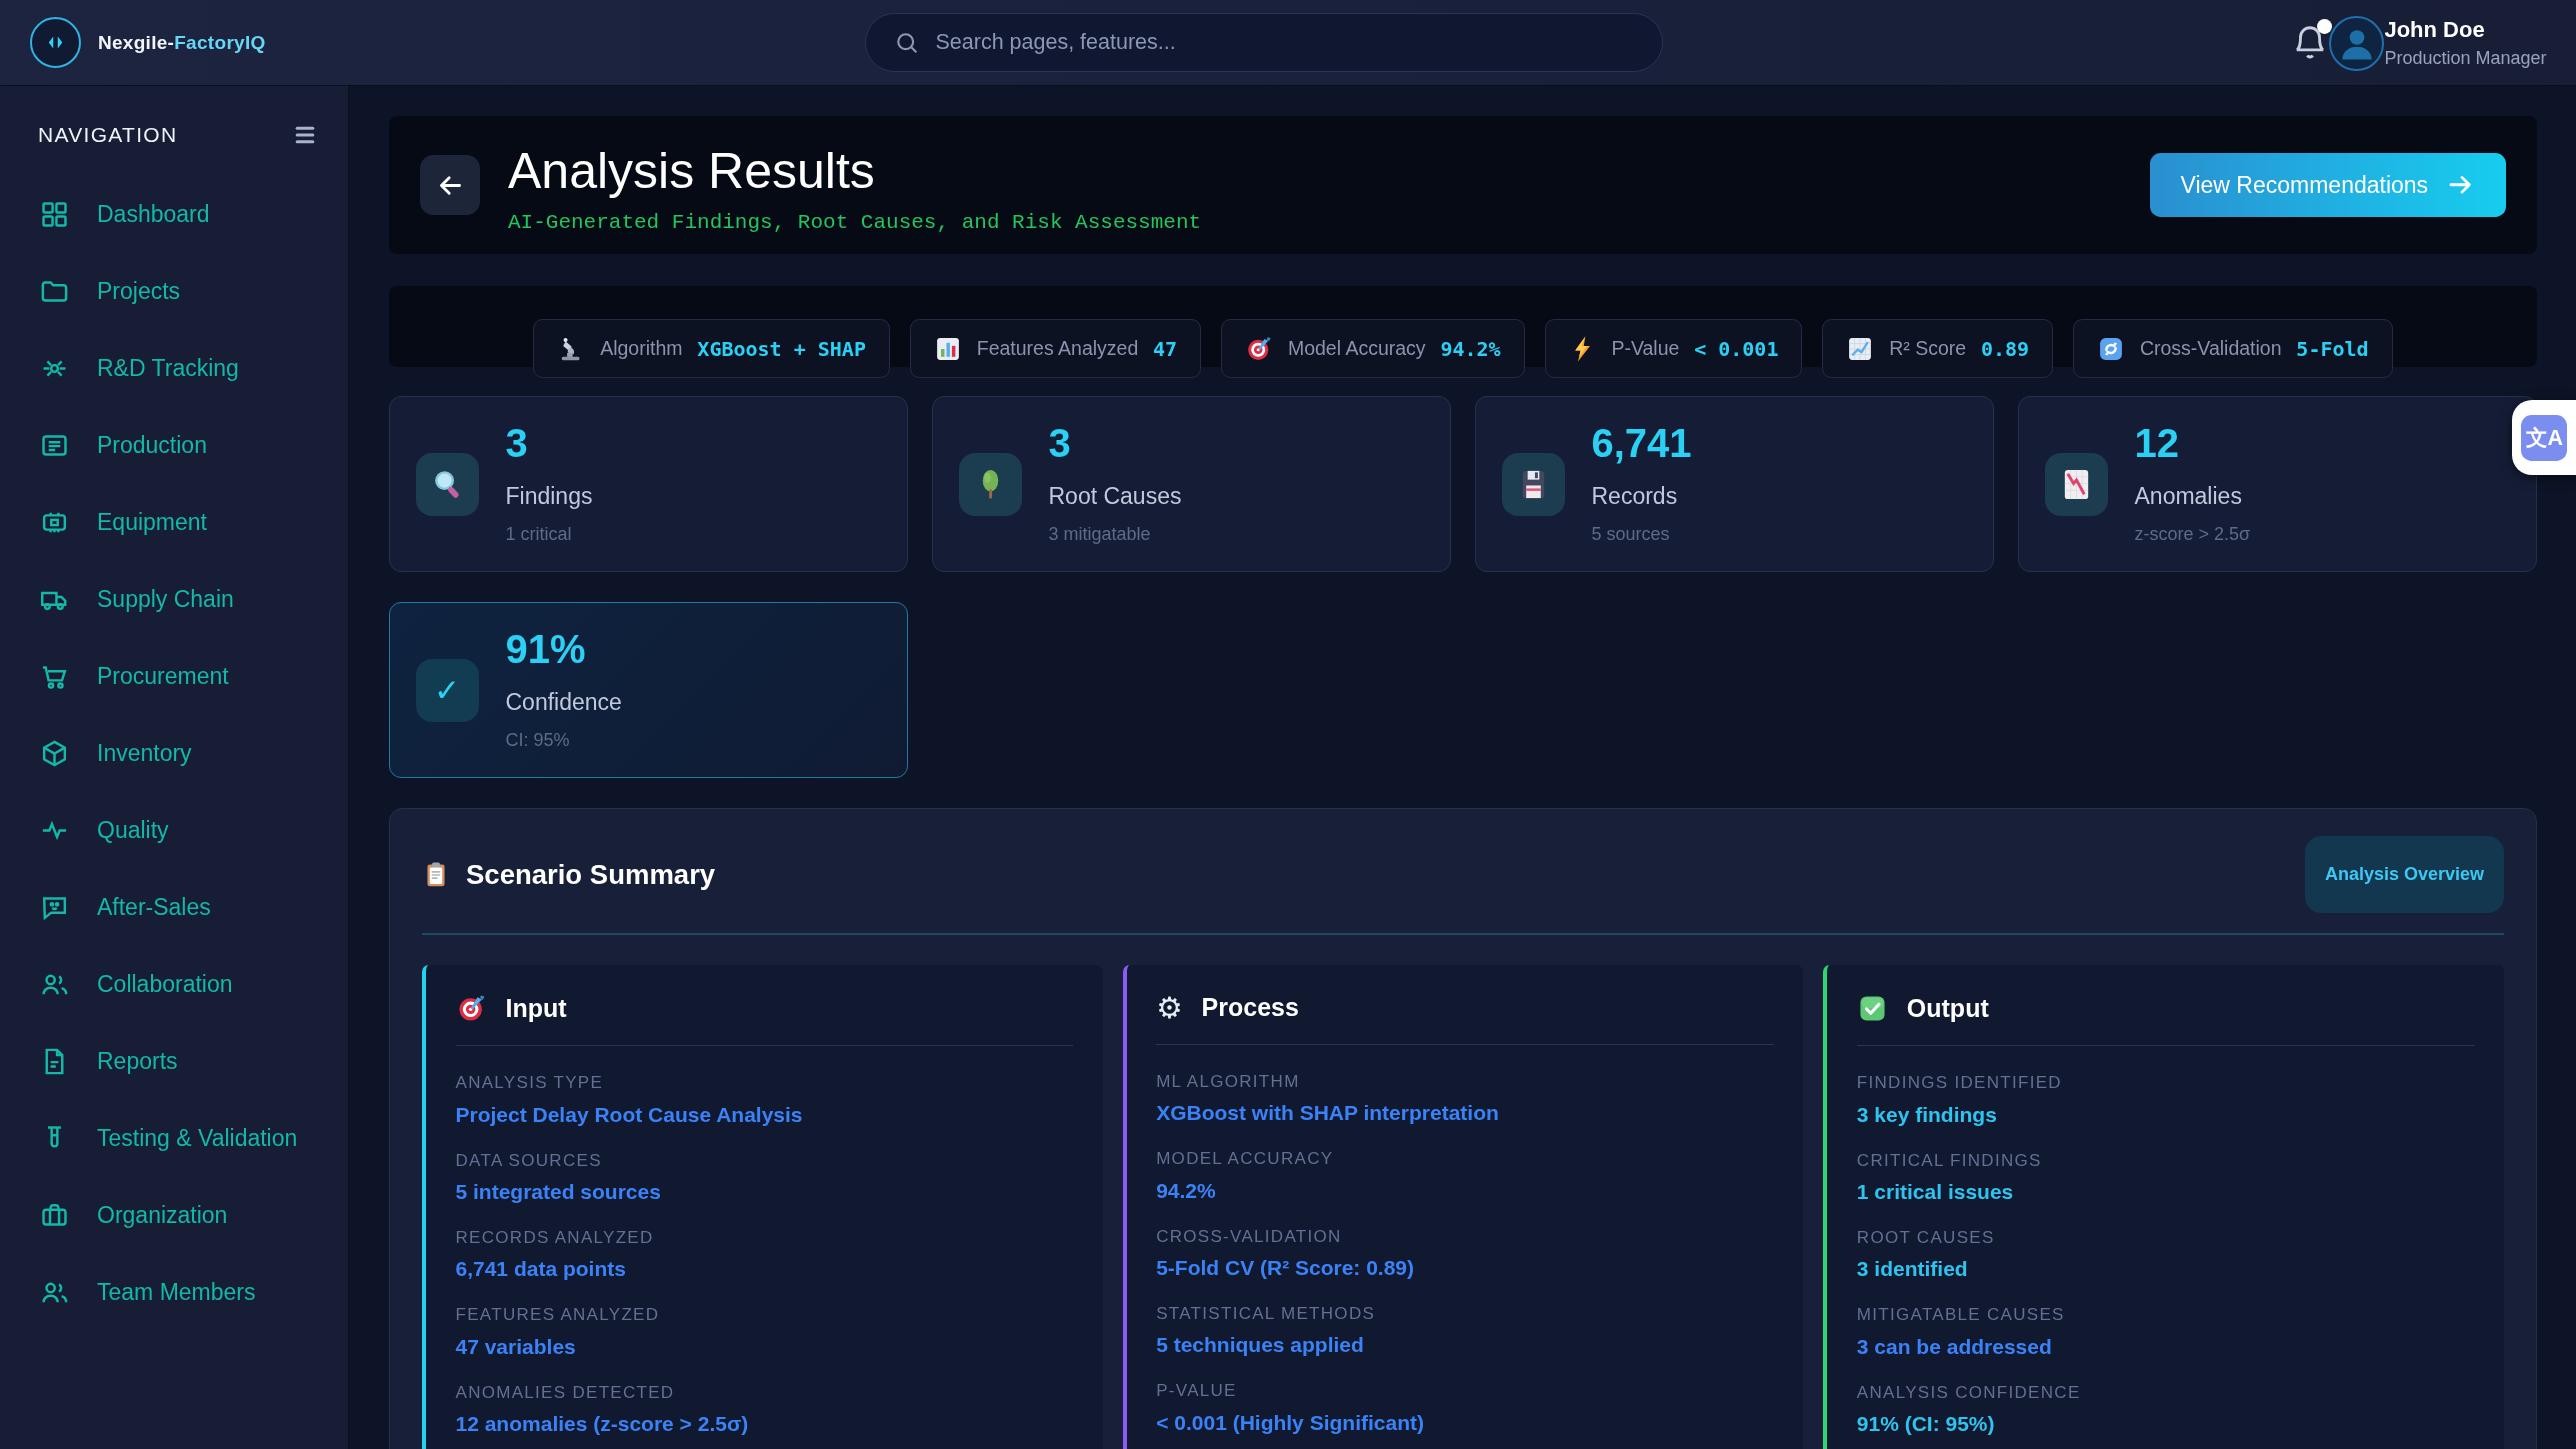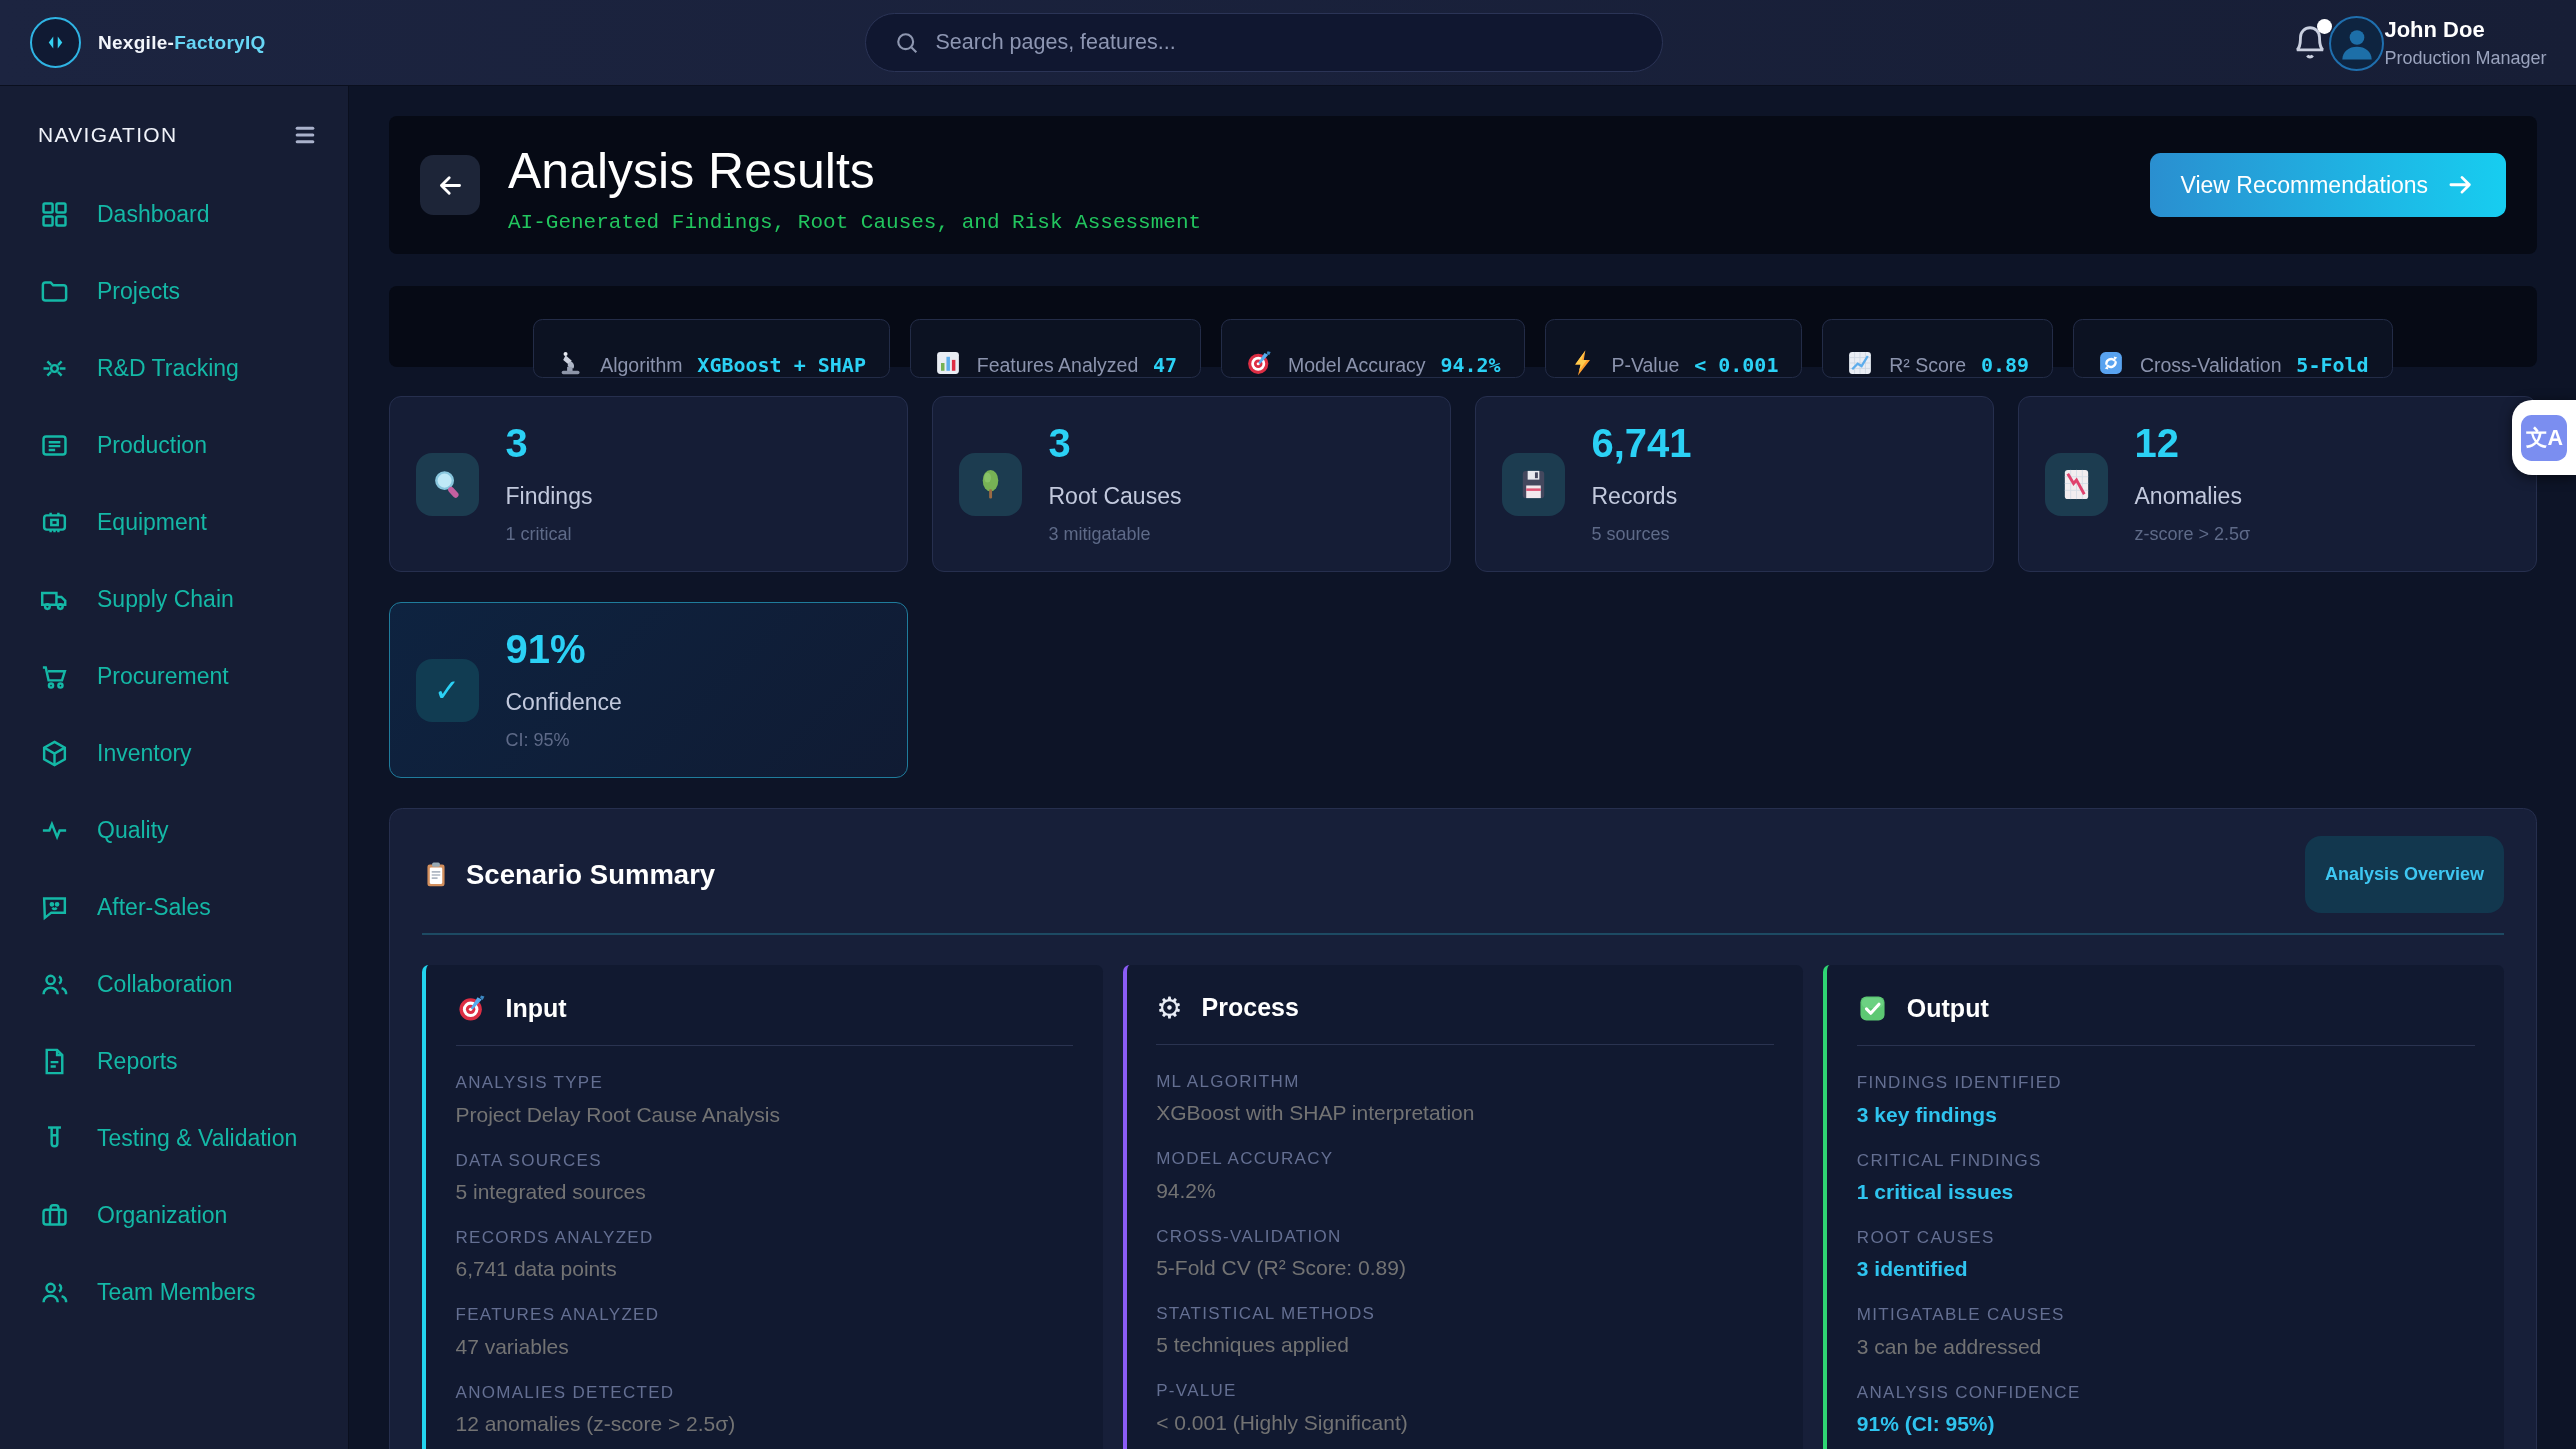--- a/index.html
+++ b/index.html
@@ -50,21 +50,21 @@
     display:flex;align-items:center;justify-content:center;margin-right:28px;cursor:pointer;}
   .hdr-txt h2{font-size:50px;font-weight:normal;color:#fff;margin-top:6px;}
   .hdr-txt p{font-size:21px;color:#22c55e;margin-top:10.7px;font-family:Liberation Mono, monospace;}
   .cta{margin-left:auto;height:64px;padding:0 31px;border:none;border-radius:10.7px;
     background:linear-gradient(90deg,#2a8fd0,#17cdf0);color:#fff;font-size:23px;
     font-family:"Liberation Sans",sans-serif;display:flex;align-items:center;gap:17.4px;cursor:pointer;}
   
   .chips-band{background:var(--band-bg);border-radius:8px;height:81px;margin-bottom:29px;
     display:flex;align-items:center;justify-content:center;gap:20px;}
   .chip{height:59px;background:var(--chip-bg);border:1.3px solid var(--chip-border);
-    border-radius:9.4px;display:flex;align-items:flex-end;gap:14.8px;padding:0 23px;margin-top:44px;}
+    border-radius:9.4px;display:flex;align-items:center;gap:14.8px;padding:0 23px;margin-top:44px;}
   .chip .cl{font-size:19.5px;color:#8b93ad;}
   .chip .cv{font-size:20px;font-weight:bold;color:var(--cyan);
     font-family:"DejaVu Sans Mono",monospace;}
   .chip svg{width:28px;height:28px;}
   
   .stats{display:grid;grid-template-columns:repeat(4,1fr);gap:24px;margin-bottom:30px;}
   .scard{background:var(--card-bg);border:1.3px solid var(--card-border);border-radius:12px;
     height:176px;padding:27px 25.5px;display:flex;gap:27px;align-items:center;}
   .itile{width:63px;height:63px;border-radius:16px;background:#1c3c50;
     display:flex;align-items:center;justify-content:center;flex-shrink:0;}
@@ -87,21 +87,21 @@
   .col{background:#111930;border-radius:6.7px;padding:28px 29.5px;min-height:453px;}
   .col.input{border-left:4px solid #22d3ee;}
   .col.process{border-left:4px solid #8b5cf6;}
   .col.output{border-left:4px solid #2fd573;}
   .col-head{display:flex;align-items:center;gap:19px;}
   .col-head .ct{font-size:25px;font-weight:bold;color:#fff;}
   .col-head svg{width:31px;height:31px;}
   .col-div{height:1.3px;background:#2a3350;margin:21.5px 0 27px 0;}
   .field{margin-bottom:24px;}
   .flabel{font-size:17px;letter-spacing:1.3px;color:#646f92;margin-bottom:9.4px;text-transform:uppercase;}
-  .fvalue{font-size:21px;color:#737373;}
+  .fvalue{font-size:21px;color:#3b82f6;font-weight:bold;}
   .fvalue.cyan{color:#2fc4ef;font-weight:bold;}
   .gear-glyph{font-size:29.5px;color:#e8ecf5;line-height:1;}
   
   .xlate{position:fixed;top:400px;right:0;width:64px;height:75px;background:#fff;
     border-radius:20px 0 0 20px;display:flex;align-items:center;padding-left:9.4px;
     box-shadow:0 2.7px 12px rgba(0,0,0,.5);cursor:pointer;z-index:20;}
   .xlate .sq{width:46px;height:46px;border-radius:10.7px;background:#7b8ef0;color:#fff;
     font-size:21.5px;font-weight:bold;display:flex;align-items:center;justify-content:center;}
 </style>
 </head>

